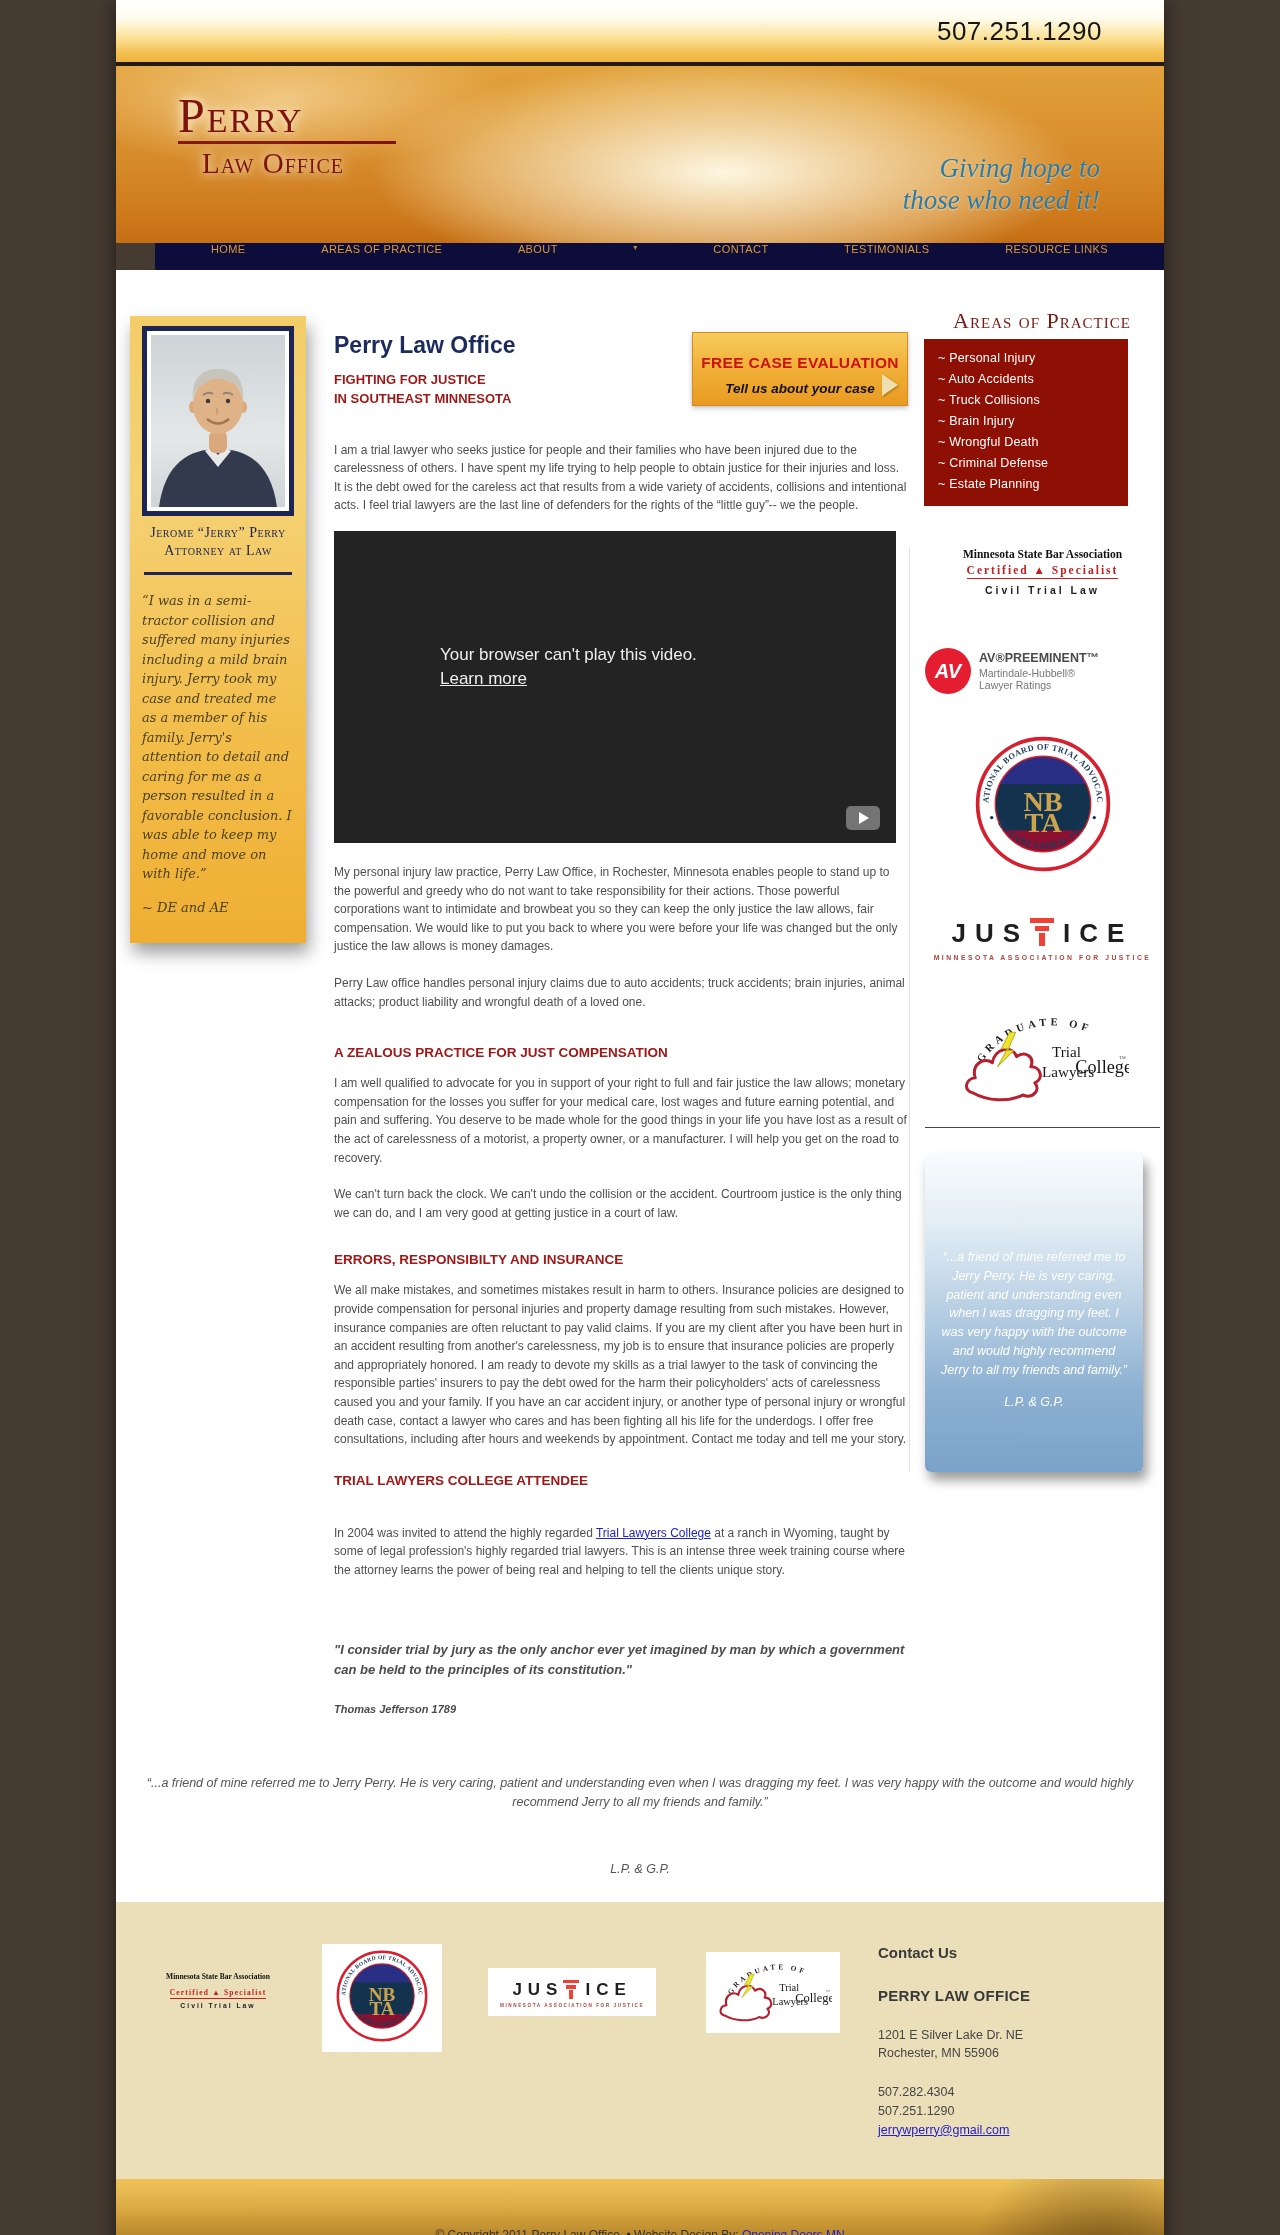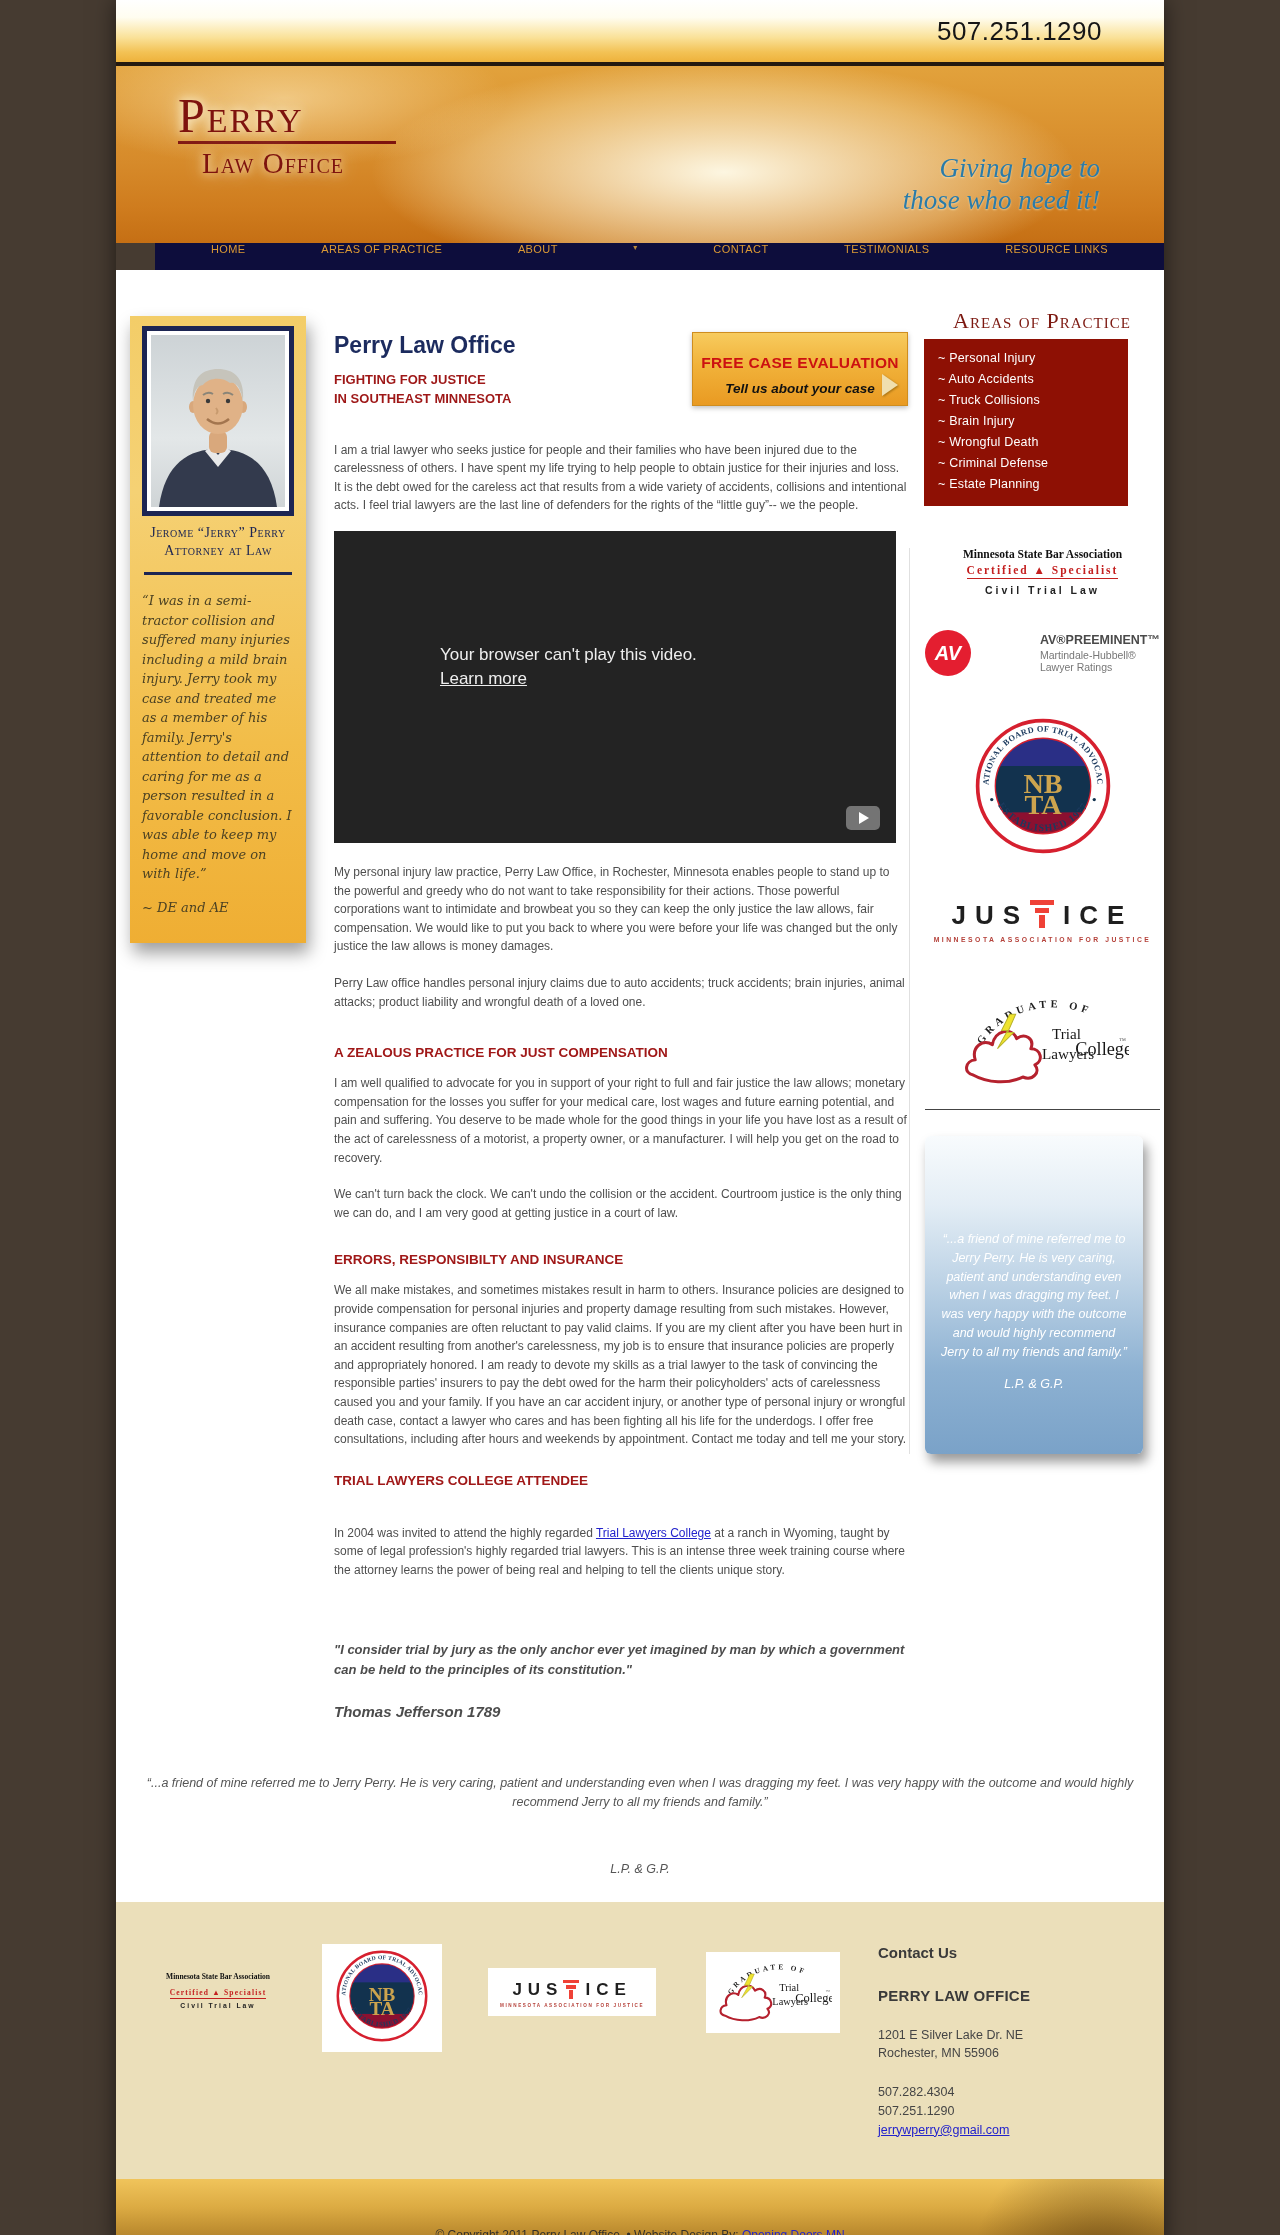--- a/index.html
+++ b/index.html
@@ -67,35 +67,35 @@
   .video { margin-top:16px; width:562px; height:312px; background:#232323; position:relative; color:#eee; cursor:pointer; }
   .video-msg { position:absolute; left:106px; top:114px; font-size:17px; }
   .video-link { display:inline-block; margin-top:4px; text-decoration:underline; color:#eee; font-size:17px; cursor:pointer; }
   .yt { position:absolute; right:16px; bottom:13px; width:34px; height:24px; background:#747474; border-radius:5px; cursor:pointer; }
   .yt::after { content:""; position:absolute; left:13px; top:6px;
     border-left:10px solid #fff; border-top:6px solid transparent; border-bottom:6px solid transparent; }
   .h2 { margin-top:30px; color:#a01818; font-size:13.5px; font-weight:bold; }
   .h2-tight { margin-top:24px; }
   .link { color:#2222cc; text-decoration:underline; cursor:pointer; }
   .quote-block { margin-top:60px; font-weight:bold; font-style:italic; color:#4c4c4c; font-size:13px; line-height:1.6; }
-  .quote-attr { margin-top:22px; font-weight:bold; font-style:italic; color:#4c4c4c; font-size:15px; }
+  .quote-attr { margin-top:22px; font-weight:bold; font-style:italic; color:#4c4c4c; font-size:11px; }
 
   
   .col-right { width:236px; margin-left:16px; flex:none; }
   .aop-title { margin-top:14px; text-align:center; font-family:"Liberation Serif",serif; font-variant:small-caps;
     color:#7c1810; font-size:22px; letter-spacing:1px; }
   .aop-box { margin-top:5px; width:204px; background:#8e1004; padding:12px 6px 8px 14px; }
   .aop-item { color:#fff; font-size:12.5px; margin-bottom:7px; letter-spacing:.2px; cursor:pointer; }
   .sidebar-lower { border-left:1px solid #e0e0e0; margin-left:-15px; padding-left:15px; margin-top:34px; text-align:center; }
   .badge { margin-top:42px; }
   .badge-msba .l1 { font-family:"Liberation Serif",serif; font-weight:bold; font-size:11.5px; color:#111; }
   .badge-msba .l2 { display:inline-block; color:#c41f1f; font-family:"Liberation Serif",serif; font-weight:bold;
     font-size:11.5px; letter-spacing:2px; border-bottom:1px solid #c41f1f; padding-bottom:2px; margin-top:3px; }
   .badge-msba .l3 { font-size:10.5px; letter-spacing:3px; color:#222; margin-top:5px; font-weight:bold; }
-  .badge-av { display:flex; align-items:center; justify-content:space-between; gap:8px; text-align:left; margin-top:34px; }
+  .badge-av { display:flex; align-items:center; justify-content:flex-start; gap:8px; text-align:left; margin-top:52px; }
   .av-circle { width:46px; height:46px; border-radius:50%; background:#e41e30; color:#fff; flex:none;
     font-weight:bold; font-style:italic; font-size:20px; display:flex; align-items:center; justify-content:center; }
   .av-t1 { font-size:12.5px; font-weight:bold; color:#4a4a4a; }
   .av-t2 { font-size:10.5px; color:#777; margin-top:2px; }
   .av-t3 { font-size:10.5px; color:#777; }
   .justice { display:inline-block; }
   .justice-row { display:flex; align-items:flex-start; justify-content:center; }
   .jw { font-size:26px; font-weight:bold; color:#1f1f1f; letter-spacing:9px; }
   .jt { position:relative; width:26px; height:28px; margin:0 8px 0 0; flex:none; }
   .jt i { position:absolute; background:#ef4136; }

